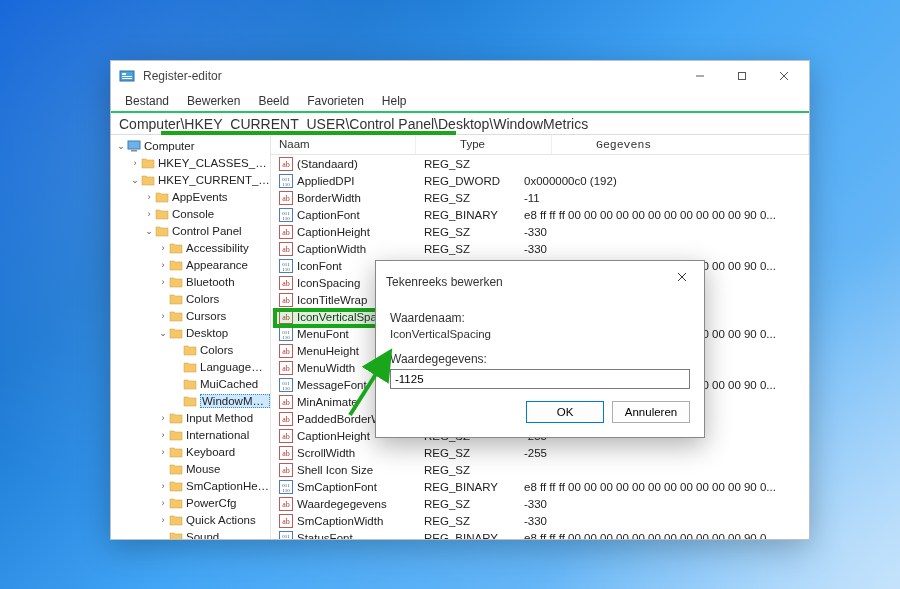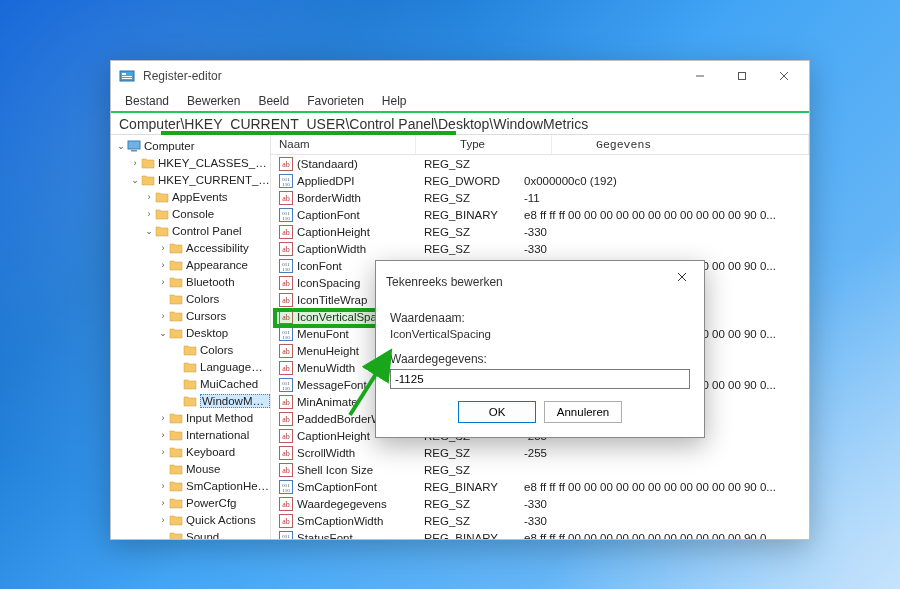--- a/index.html
+++ b/index.html
@@ -232,21 +232,21 @@
   .dialog-body input {
     width: 100%;
     font-size: 11.5px;
     padding: 3px 4px;
     border: 1px solid #7a7a7a;
     outline: none;
     margin: 3px 0 12px 0;
   }
   .dialog-btns {
     display: flex;
-    justify-content: center;
+    justify-content: flex-end;
     gap: 8px;
   }
   .dialog-btns button {
     width: 78px;
     height: 22px;
     font-size: 11.5px;
     background: #fdfdfd;
     border: 1px solid #adadad;
   }
   .dialog-btns button.primary {

